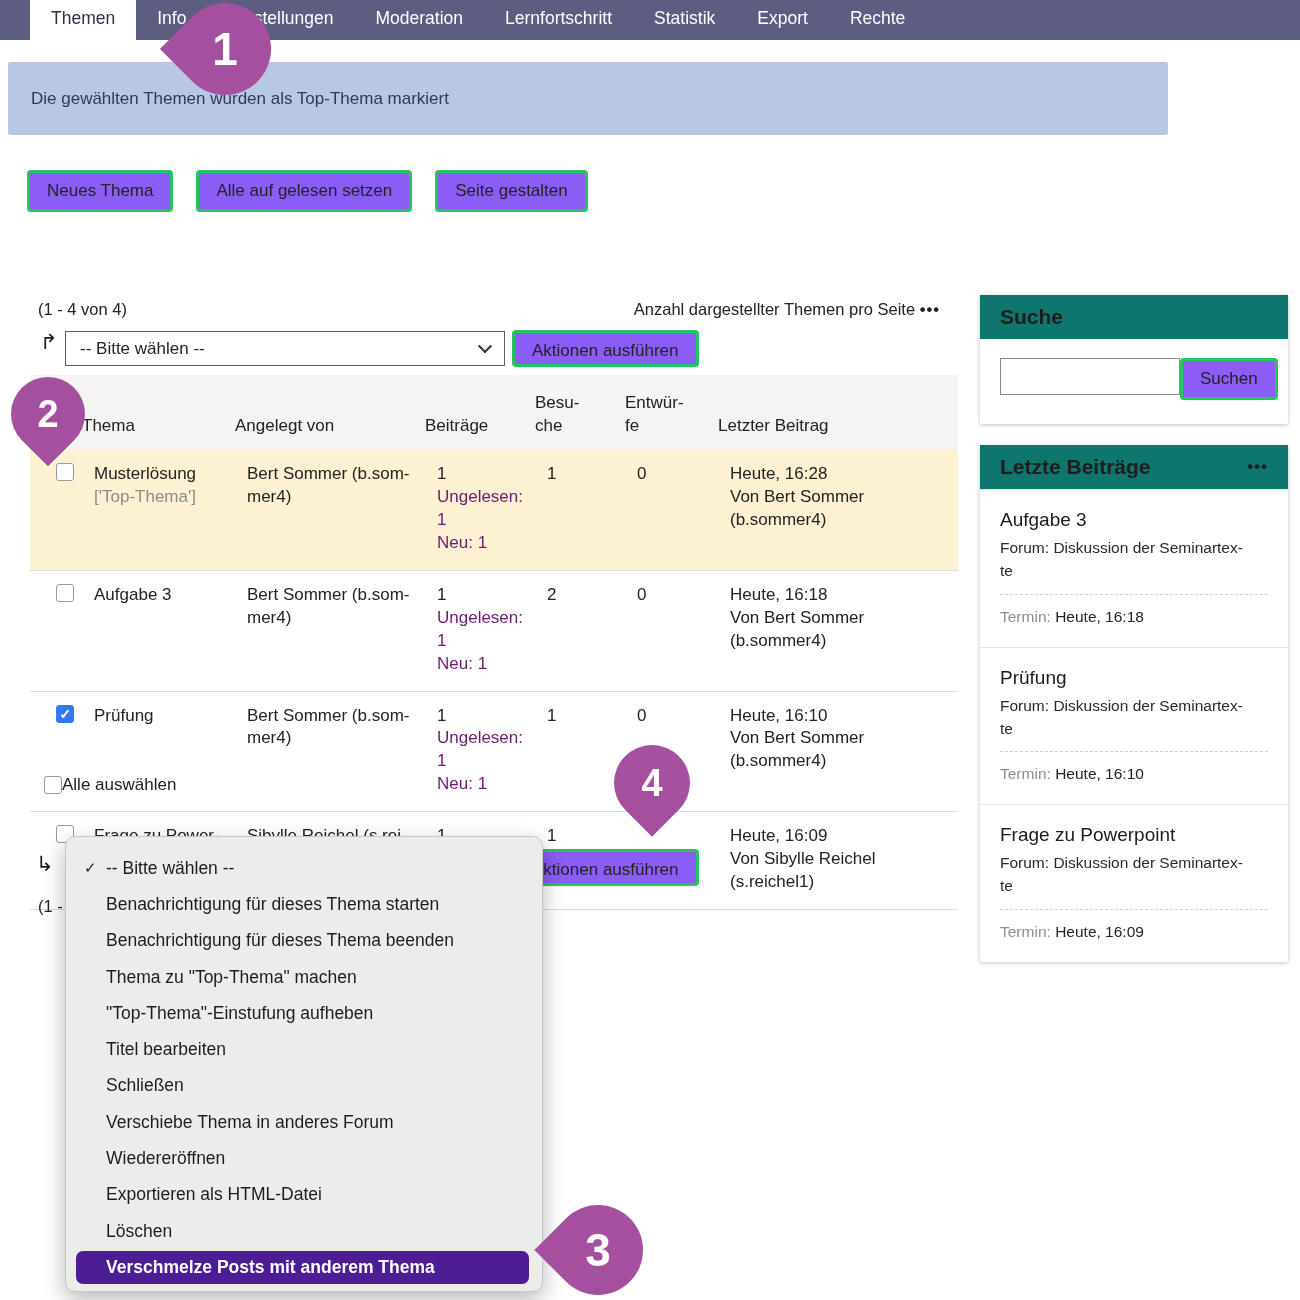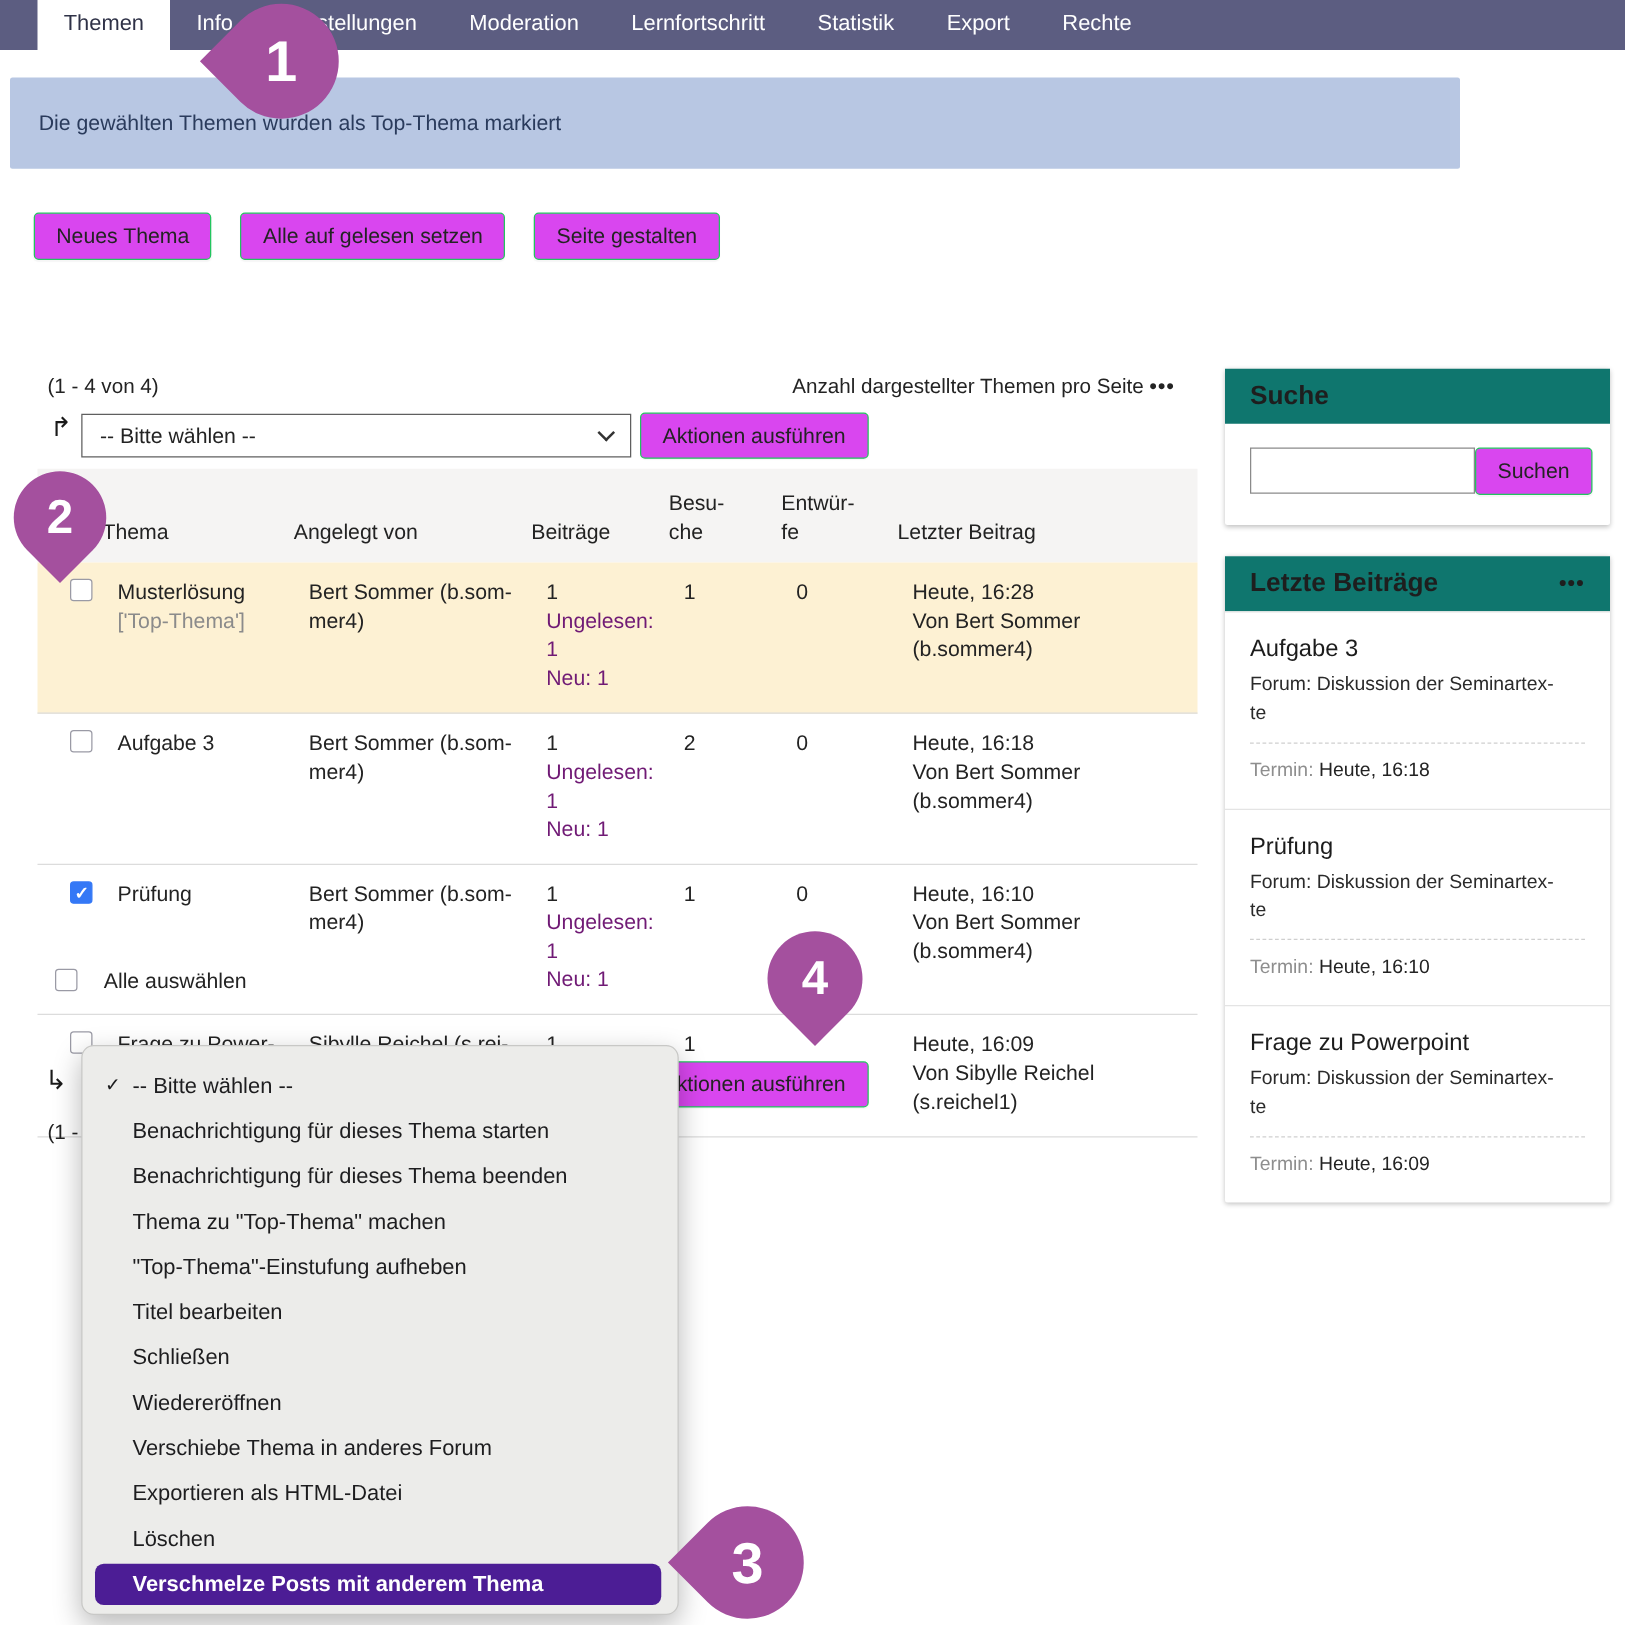--- a/index.html
+++ b/index.html
@@ -12,21 +12,21 @@
   
   .nav { position:absolute; left:0; top:0; width:1300px; height:40px; background:#5c5d81; display:flex; align-items:flex-end; padding-left:30px; }
   .nav-tab { height:44px; display:flex; align-items:center; padding:0 21px; color:#fff; font-size:17.5px; cursor:pointer; }
   .nav-tab.active { background:#fff; color:#2f3247; }
 
   
   .notify { position:absolute; left:8px; top:62px; width:1160px; height:73px; background:#b8c7e3; border-radius:2px; display:flex; align-items:center; padding-left:23px; color:#2a3b5c; }
 
   
   .toolbar { position:absolute; left:27px; top:170px; display:flex; gap:23px; }
-  .btn { background:#d946ef; border:1px solid #22c55e; border-radius:4px; padding:8px 17px; font-size:17px; color:#232323; font-family:inherit; cursor:pointer; box-shadow:0 1px 1px rgba(0,0,0,0.04); }
+  .btn { background:#8b5cf6; border:3px solid #22c55e; border-radius:4px; padding:8px 17px; font-size:17px; color:#232323; font-family:inherit; cursor:pointer; box-shadow:0 1px 1px rgba(0,0,0,0.04); }
 
   
   .pag-top { position:absolute; left:38px; top:300px; font-size:16.5px; }
   .perpage { position:absolute; right:360px; top:300px; font-size:16.5px; }
   .perpage .dots { font-weight:bold; letter-spacing:1px; }
   .arrow-ico { position:absolute; font-size:21px; color:#1a1a1a; }
   .arrow-top { left:40px; top:330px; }
   .arrow-bottom { left:36px; top:852px; }
   .select-box { position:absolute; left:65px; top:331px; width:440px; height:35px; background:#fff; border:1px solid #5f5f5f; display:flex; align-items:center; padding:0 14px; cursor:pointer; }
   .select-box .chev { margin-left:auto; width:10px; height:10px; border-right:2px solid #333; border-bottom:2px solid #333; transform:rotate(45deg) translate(-2px,-2px); }
@@ -43,21 +43,21 @@
   .trow { padding:13px 0 15px 12px; border-bottom:1px solid #dcdcdc; }
   .trow.hl { background:#fdf1d3; }
   .cb-cell { padding-left:14px; }
   .cb { display:inline-block; width:18px; height:18px; background:#fff; border:1.5px solid #9a9aa5; border-radius:3px; cursor:pointer; position:relative; }
   .cb.checked { background:#3478f6; border-color:#3478f6; }
   .cb.checked::after { content:"✓"; position:absolute; left:2.5px; top:-1px; color:#fff; font-size:14px; font-weight:bold; }
   .sub { color:#8b8b8b; display:block; }
   .orange { color:#701a75; display:block; }
   .num { display:block; }
   .lz-time { display:block; }
-  .select-all { position:absolute; left:44px; top:775px; display:flex; gap:21px; }
+  .select-all { position:absolute; left:44px; top:775px; display:flex; align-items:center; }
 
   
   .menu { position:absolute; left:65px; top:836px; width:478px; height:456px; background:#ececea; border:1px solid #c8c8c6; border-radius:10px; box-shadow:0 8px 22px rgba(0,0,0,0.28); z-index:40; padding-top:13px; }
   .mi { height:36.3px; display:flex; align-items:center; padding-left:40px; font-size:17.5px; color:#1d1d1f; cursor:pointer; position:relative; }
   .mi .mi-check { position:absolute; left:18px; font-size:15px; }
   .mi.selected { background:#4c1d95; color:#fff; font-weight:bold; border-radius:7px; margin:2px 13px 0 10px; height:33px; padding-left:30px; }
 
   
   .panel { position:absolute; left:980px; width:308px; background:#fff; box-shadow:0 1px 4px rgba(0,0,0,0.25); border-radius:2px; }
   .panel-head { background:#0f766e; padding:10px 20px; font-size:21px; font-weight:bold; color:#1e1e1e; display:flex; align-items:center; justify-content:space-between;text-align:right; }
@@ -205,24 +205,24 @@
   <div class="mi">
       <span>"Top-Thema"-Einstufung aufheben</span>
     </div>
   <div class="mi">
       <span>Titel bearbeiten</span>
     </div>
   <div class="mi">
       <span>Schließen</span>
     </div>
   <div class="mi">
+      <span>Verschiebe Thema in anderes Forum</span>
+    </div>
+  <div class="mi">
       <span>Wiedereröffnen</span>
-    </div>
-  <div class="mi">
-      <span>Verschiebe Thema in anderes Forum</span>
     </div>
   <div class="mi">
       <span>Exportieren als HTML-Datei</span>
     </div>
   <div class="mi">
       <span>Löschen</span>
     </div>
   <div class="mi selected">
       <span>Verschmelze Posts mit anderem Thema</span>
     </div>

